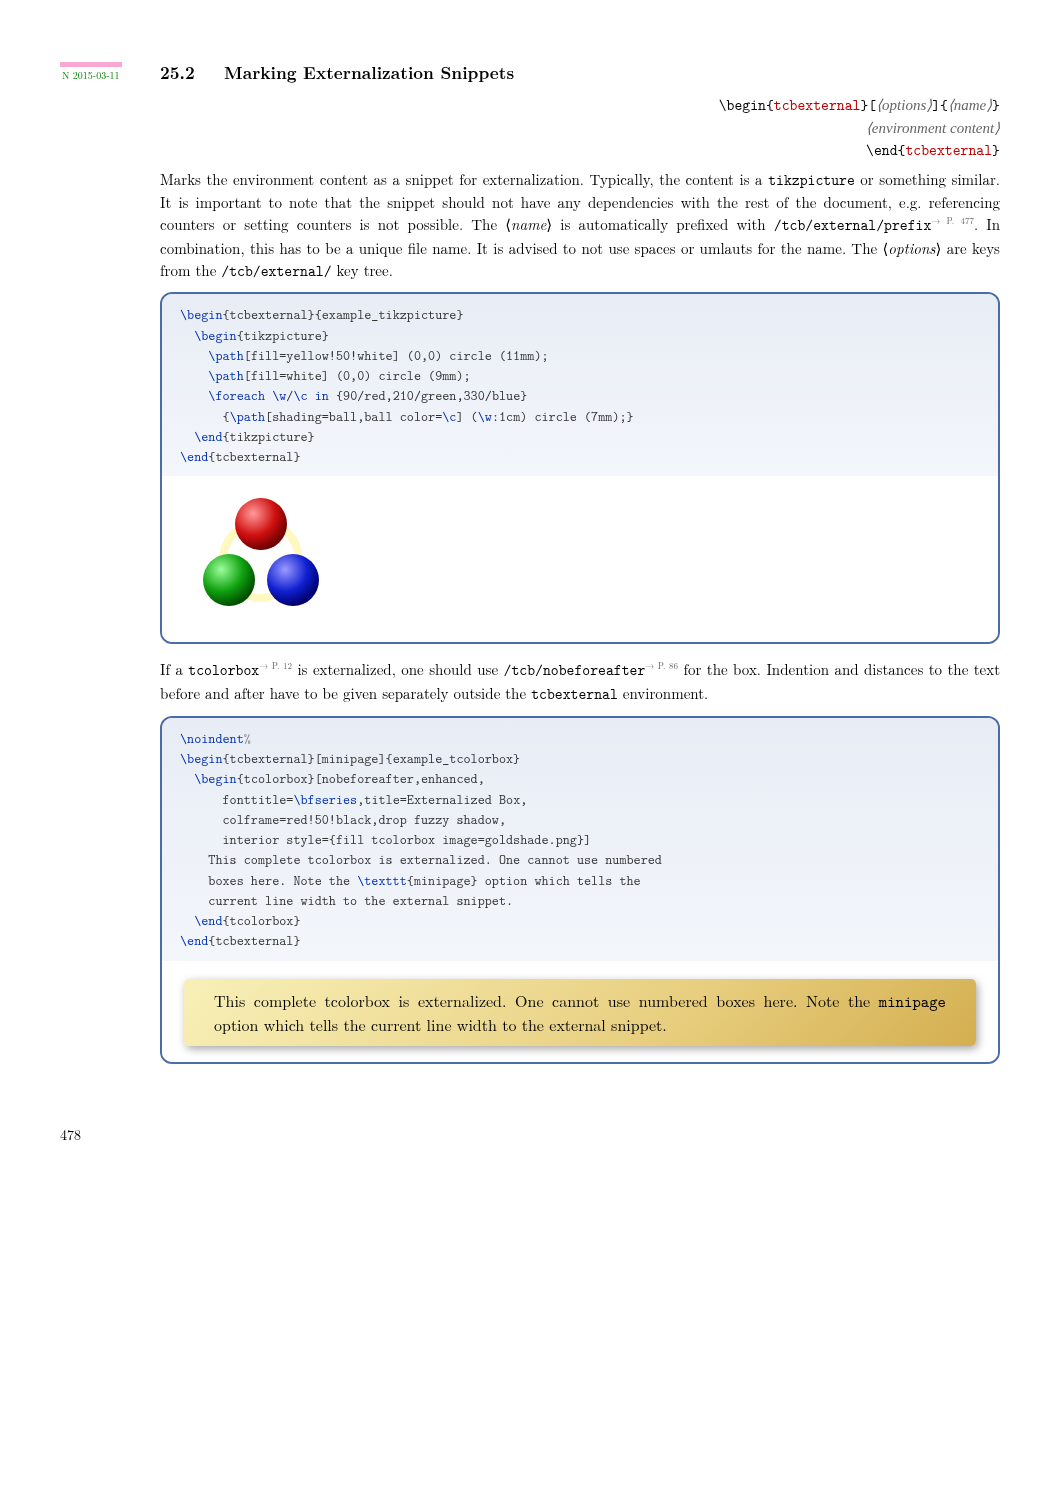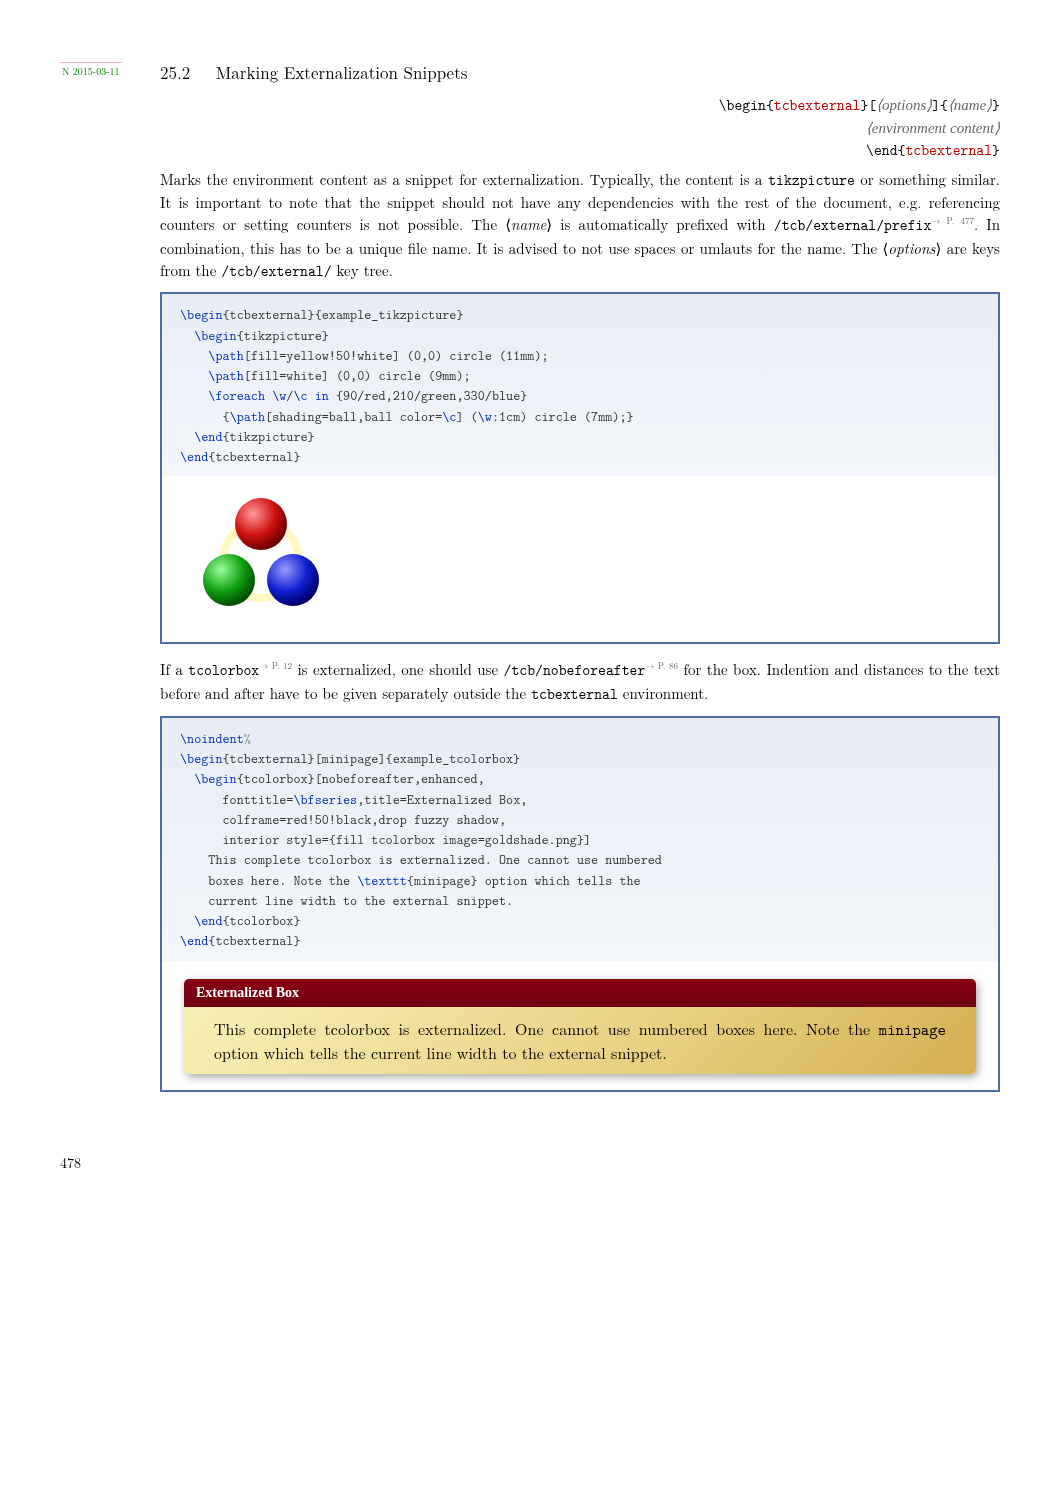--- a/index.html
+++ b/index.html
@@ -5,31 +5,31 @@
   body {
     margin: 0;
     padding: 40px 60px;
     font-family: "Latin Modern Roman", "Computer Modern", Georgia, serif;
     font-size: 15px;
     color: #000;
     background: #fff;
     width: 940px;
   }
   .section-title {
-    font-weight: normal;
+    font-weight: bold;
     font-size: 17px;
     margin: 20px 0 10px 0;
   }
   .version-tag {
     position: absolute;
     left: -100px;
     top: 2px;
     font-size: 10px;
     color: #008000;
-    border-top: 1px solid #f9a8d4;
+    border-top: 5px solid #f9a8d4;
     padding: 1px 2px;
     white-space: nowrap;
   }
   .entry {
     position: relative;
     margin-left: 100px;
   }
   .signature {
     font-family: "Latin Modern Mono", "Courier New", monospace;
     font-size: 15px;
@@ -43,21 +43,21 @@
   .body-text {
     margin: 6px 0 10px 0;
     line-height: 1.45;
     text-align: justify;
   }
   .tt { font-family: "Latin Modern Mono", "Courier New", monospace; }
   .angle { font-style: italic; }
   .pageref { font-size: 9px; vertical-align: super; color: #666; }
   .codebox {
     border: 2px solid #4a6da8;
-    border-radius: 0;
+    border-radius: 12px;
     margin: 8px 0 14px 0;
     overflow: hidden;
     background: #fff;
   }
   .codebox .listing {
     background: linear-gradient(#e8edf5, #f3f6fb);
     font-family: "Latin Modern Mono", "Courier New", monospace;
     font-size: 13.5px;
     padding: 10px 18px;
     line-height: 1.5;
@@ -166,21 +166,20 @@
 <span>      fonttitle=</span><span class="kw">\bfseries</span><span>,title=Externalized Box,</span>
 <span>      colframe=red!50!black,drop fuzzy shadow,</span>
 <span>      interior style={fill tcolorbox image=goldshade.png}]</span>
 <span>    This complete tcolorbox is externalized. One cannot use numbered</span>
 <span>    boxes here. Note the </span><span class="kw">\texttt</span><span>{minipage} option which tells the</span>
 <span>    current line width to the external snippet.</span>
 <span class="kw">  \end</span><span>{tcolorbox}</span>
 <span class="kw">\end</span><span>{tcbexternal}</span></div>
     <div class="output">
       <div class="externbox">
-        <div class="titlebar">Externalized Box</div>
         <div class="exbody">
           <span>This complete tcolorbox is externalized. One cannot use numbered boxes here. Note the </span><span class="tt">minipage</span><span> option which tells the current line width to the external snippet.</span>
         </div>
       </div>
     </div>
   </div>
 </div>
 
 <div class="page-number">478</div>
 

